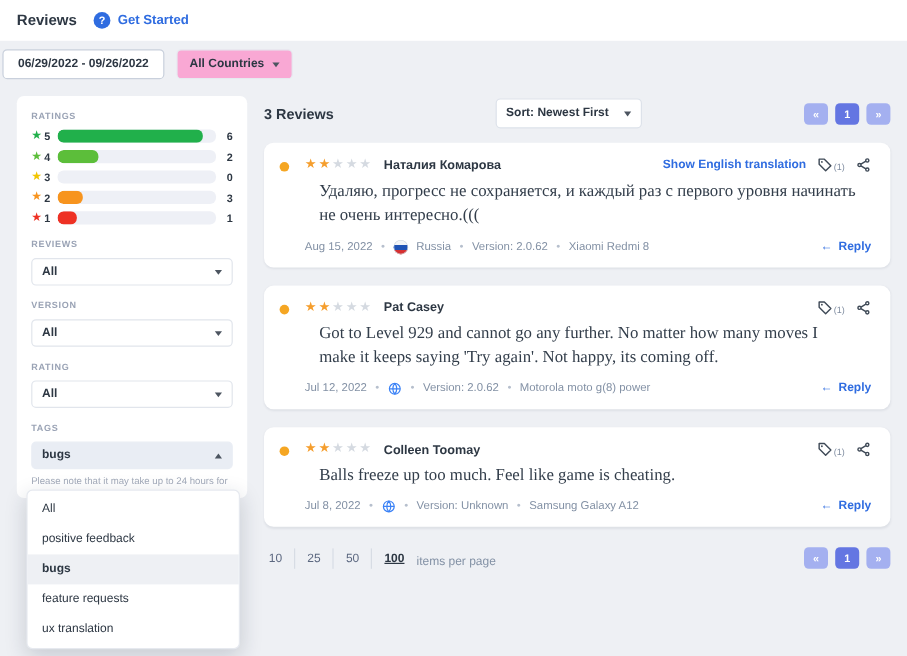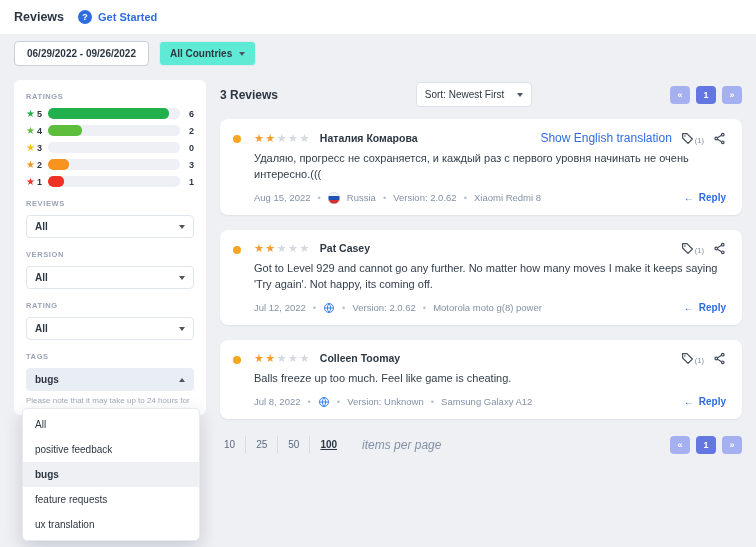--- a/index.html
+++ b/index.html
@@ -17,24 +17,24 @@
   
   .topbar { background:#fff; height:34px; display:flex; align-items:center; padding:0 14px; }
   .title { font-size:12.5px; font-weight:bold; }
   .help { width:14px; height:14px; border-radius:50%; background:#2f6ce0; color:#fff;
           font-size:9px; font-weight:bold; display:flex; align-items:center; justify-content:center;
           margin:0 6px 0 14px; cursor:pointer; }
   .help::before { content:"?"; }
   .getstarted { color:#2f6ce0; font-weight:bold; font-size:11px; }
 
   
-  .filterbar { display:flex; align-items:center; gap:10px; padding:7px 14px 6px; }
+  .filterbar { display:flex; align-items:center; gap:10px; padding:7px 2px 6px; }
   .datebox { background:#fff; border:1px solid #c9d0dc; border-radius:4px; padding:6px 12px;
              font-size:10px; font-weight:bold; cursor:text; }
-  .countries { background:#5eead4; border:1px solid #e6eaf0; border-radius:4px; padding:6px 10px;
+  .countries { background:#f9a8d4; border:1px solid #e6eaf0; border-radius:4px; padding:6px 10px;
                font-size:10px; font-weight:bold; display:flex; align-items:center; gap:7px; color:#2d3743; }
 
   .caret { width:0; height:0; border-left:3.5px solid transparent; border-right:3.5px solid transparent;
            border-top:4.5px solid #4c5560; display:inline-block; }
   .caret.up { border-top:none; border-bottom:4.5px solid #4c5560; }
 
   
   .content { display:flex; align-items:flex-start; gap:14px; padding:8px 14px 0; }
 
   
@@ -59,53 +59,53 @@
               border:1px solid #e6e9ef; border-radius:5px; box-shadow:0 6px 18px rgba(30,40,60,.18);
               padding:3px 0; z-index:30; }
   .ditem { padding:7px 12px; font-size:10px; color:#2d3743; cursor:pointer; }
   .ditem.selected { font-weight:bold; background:#eef0f4; }
 
   
   .main { flex:1; display:flex; flex-direction:column; }
   .mainhead { display:flex; align-items:center; justify-content:space-between; margin:2px 0 12px; }
   .countlabel { font-size:12px; font-weight:bold; }
   .sortbtn { background:#fff; border:1px solid #dde2ea; border-radius:4px; padding:6px 8px;
-             font-size:10px; font-weight:normal; display:flex; align-items:center; gap:13px; color:#2d3743; }
+             font-size:10px; font-weight:bold; display:flex; align-items:center; gap:13px; color:#2d3743; }
   .pager { display:flex; gap:6px; }
   .pbtn { min-width:20px; height:18px; border:none; border-radius:4px; background:#a4b0f0; color:#fff;
           font-size:9px; font-weight:bold; display:flex; align-items:center; justify-content:center; padding:0 6px; }
   .pbtn.active { background:#6476e2; }
 
   .card { position:relative; background:#fff; border-radius:8px; padding:12px 16px 11px 34px;
           margin-bottom:15px; box-shadow:0 1px 2px rgba(20,30,50,.07); }
   .dot { position:absolute; left:13px; top:16px; width:8px; height:8px; border-radius:50%; background:#f5a623; }
   .row1 { display:flex; align-items:center; gap:9px; }
   .stars { font-size:11px; letter-spacing:1.5px; line-height:1; }
   .sf { color:#f59e2d; } .se { color:#d5dae1; }
   .author { font-size:10.5px; font-weight:bold; }
   .spacer { flex:1; }
-  .translate { color:#2f6ce0; font-size:12px; font-weight:normal; }
+  .translate { color:#2f6ce0; font-size:10px; font-weight:bold; }
   .iconbtn { display:flex; align-items:flex-end; color:#3f4a57; }
   .tagcount { font-size:7.5px; color:#7f8ca0; margin-left:1px; }
-  .rtext { font-size:11px; line-height:1.45; margin:6px 0 9px; color:#333e4b; max-width:648px; }
+  .rtext { font-size:14px; line-height:1.45; margin:6px 12px 9px; color:#333e4b; max-width:648px;font-family:Liberation Serif, serif; }
   .meta { display:flex; align-items:flex-start; gap:7px; font-size:9.5px; color:#8391a5; }
   .msep::before { content:"•"; color:#b6bfcd; }
   .flag { width:12px; height:12px; border-radius:50%;
           background:linear-gradient(to bottom, #f2f4f6 0 34%, #1f53b5 34% 67%, #d63031 67% 100%);
           box-shadow:inset 0 0 0 .5px #cfd5de; }
   .reply { margin-left:auto; color:#2f6ce0; font-weight:bold; font-size:10px; display:flex; gap:5px; align-items:center; }
   .reply::before { content:"←"; font-size:10px; }
 
   .footrow { display:flex; align-items:center; margin:2px 0 16px; }
-  .perpage { display:flex; align-items:center; }
+  .perpage { display:flex; align-items:flex-end; }
   .ppopt { background:transparent; border:none; border-right:1px solid #d7dce4; padding:3px 10px;
            font-size:10px; color:#5c6880; }
   .ppopt:first-child { padding-left:4px; }
   .ppopt.selected { font-weight:bold; color:#2d3743; border-right:none;text-decoration:underline; }
-  .pplabel { margin-left:15px; font-size:12px; color:#8391a5;font-style:italic; }
+  .pplabel { margin-left:0; font-size:10px; color:#8391a5; }
   .footrow .pager { margin-left:auto; }
 </style>
 </head>
 <body>
 
 <header class="topbar">
   <span class="title">Reviews</span>
   <span class="help"></span>
   <a class="getstarted">Get Started</a>
 </header>

